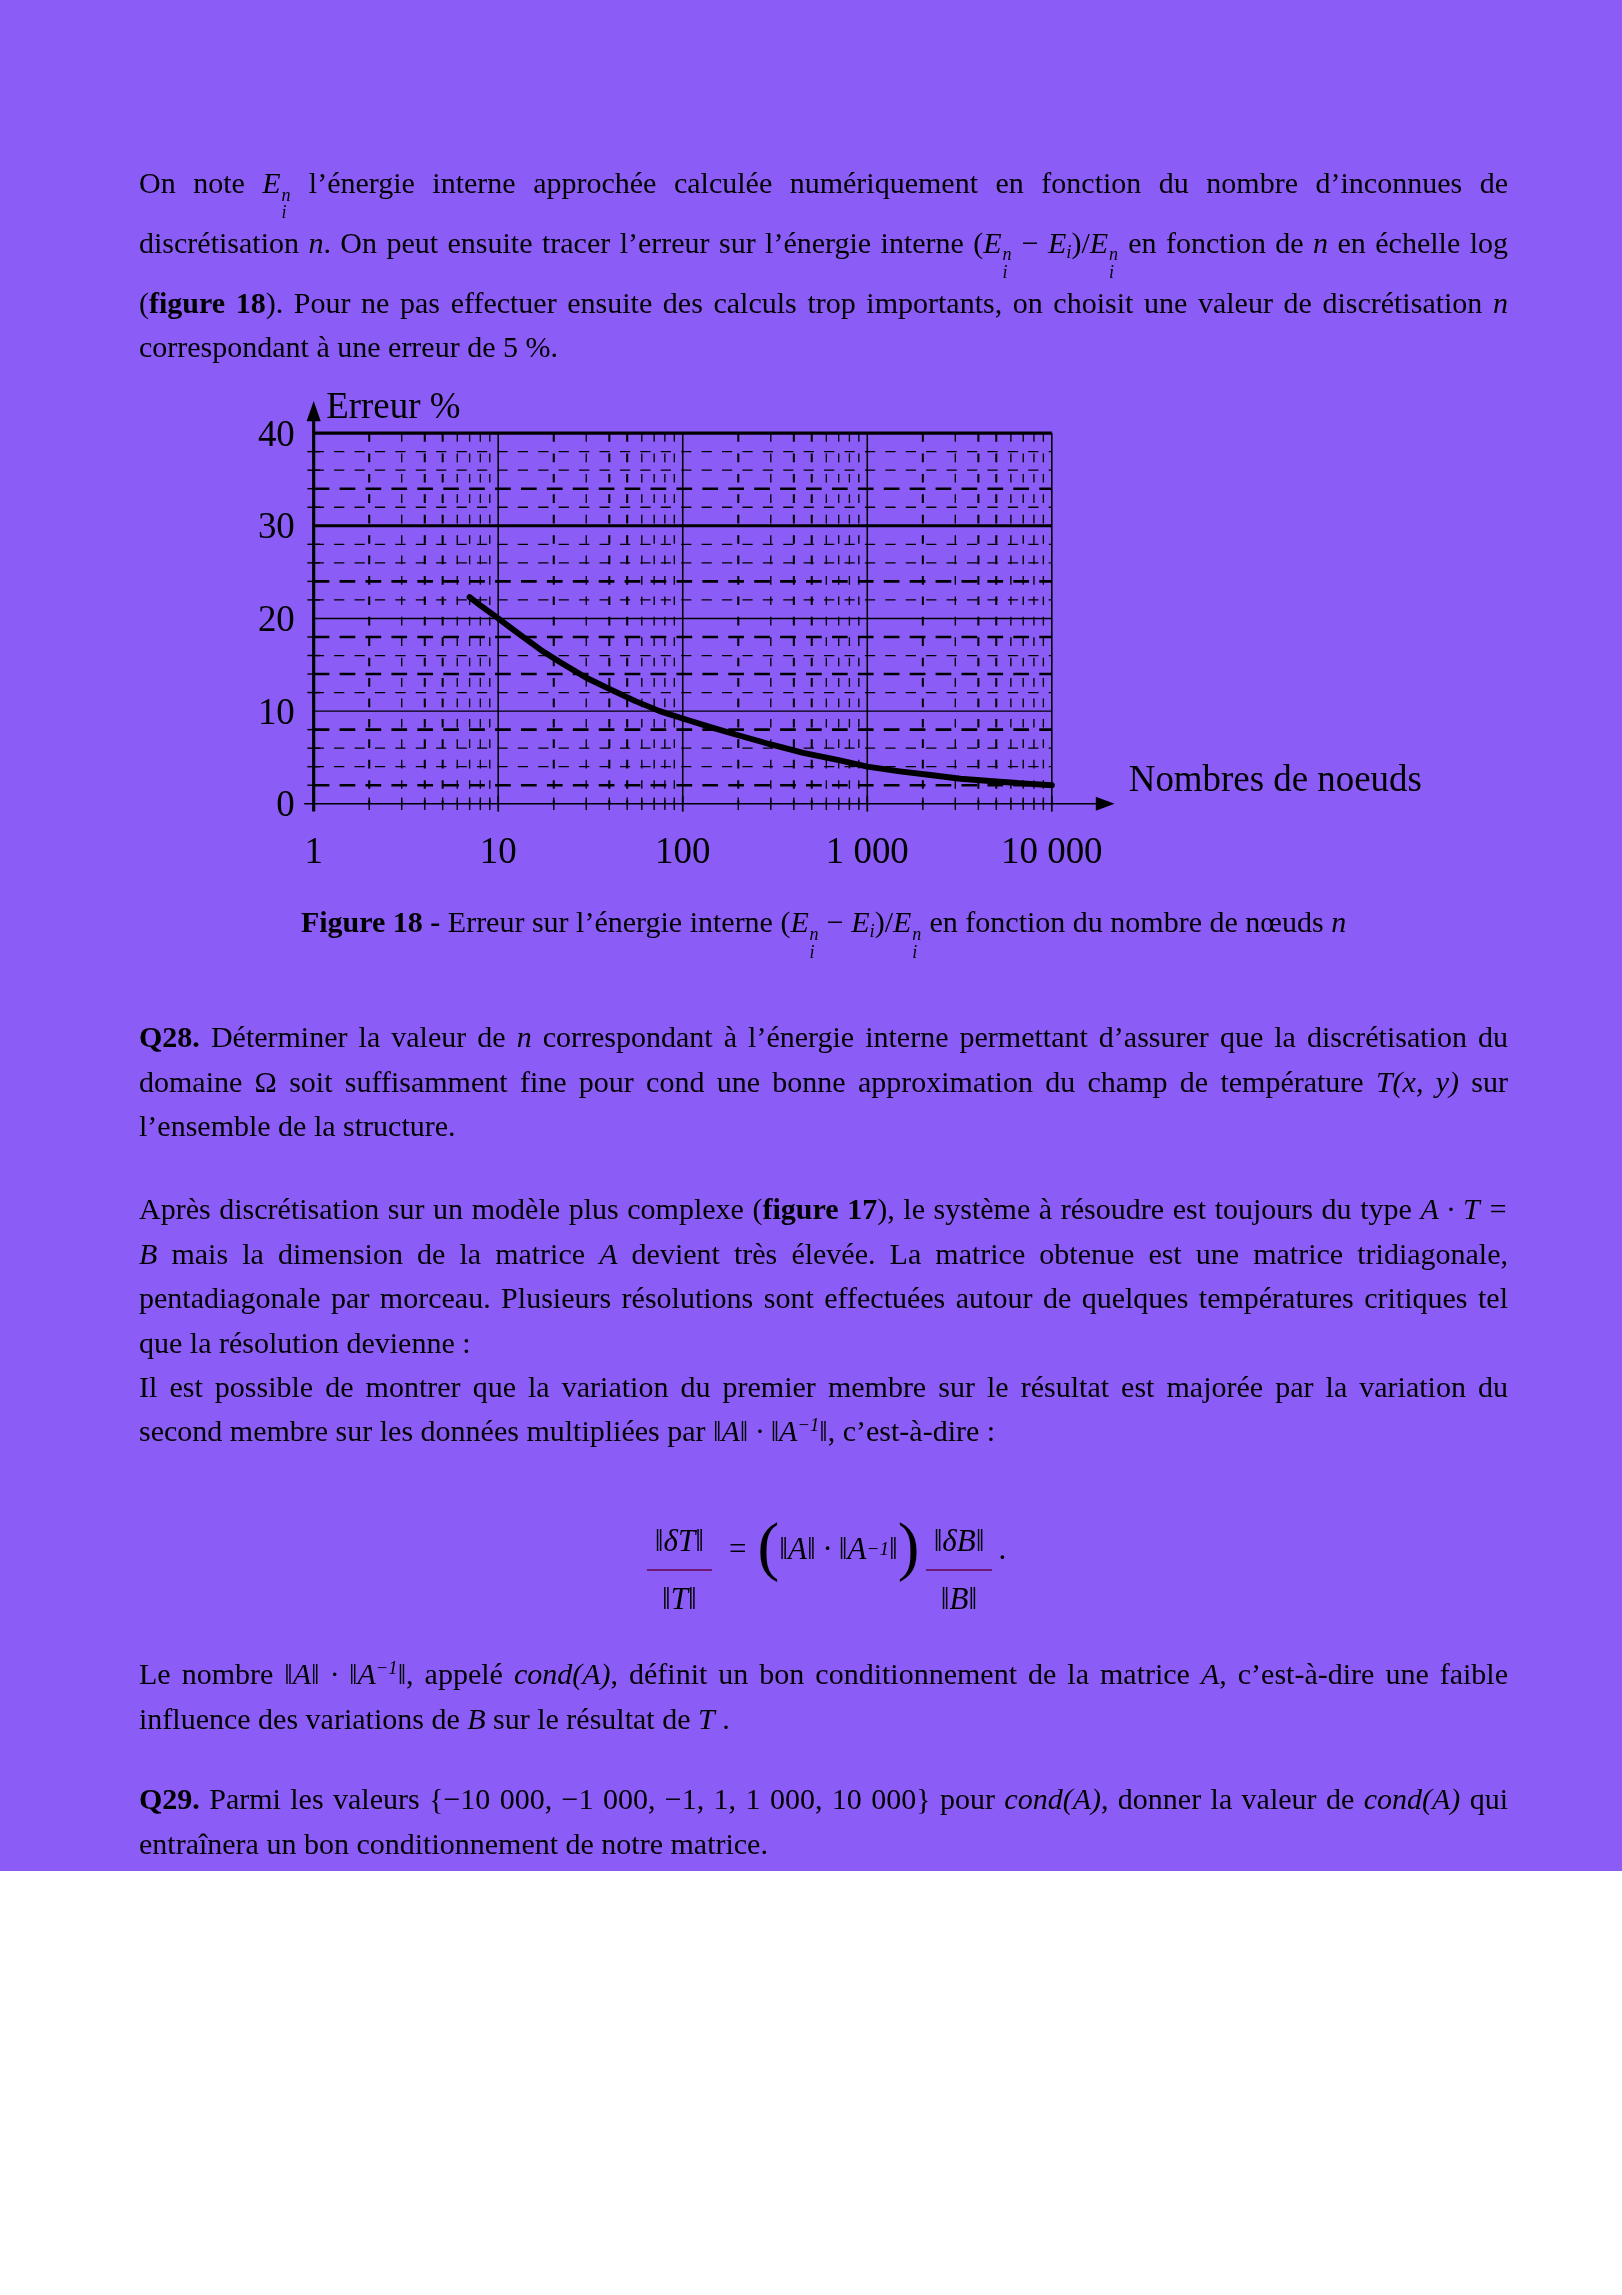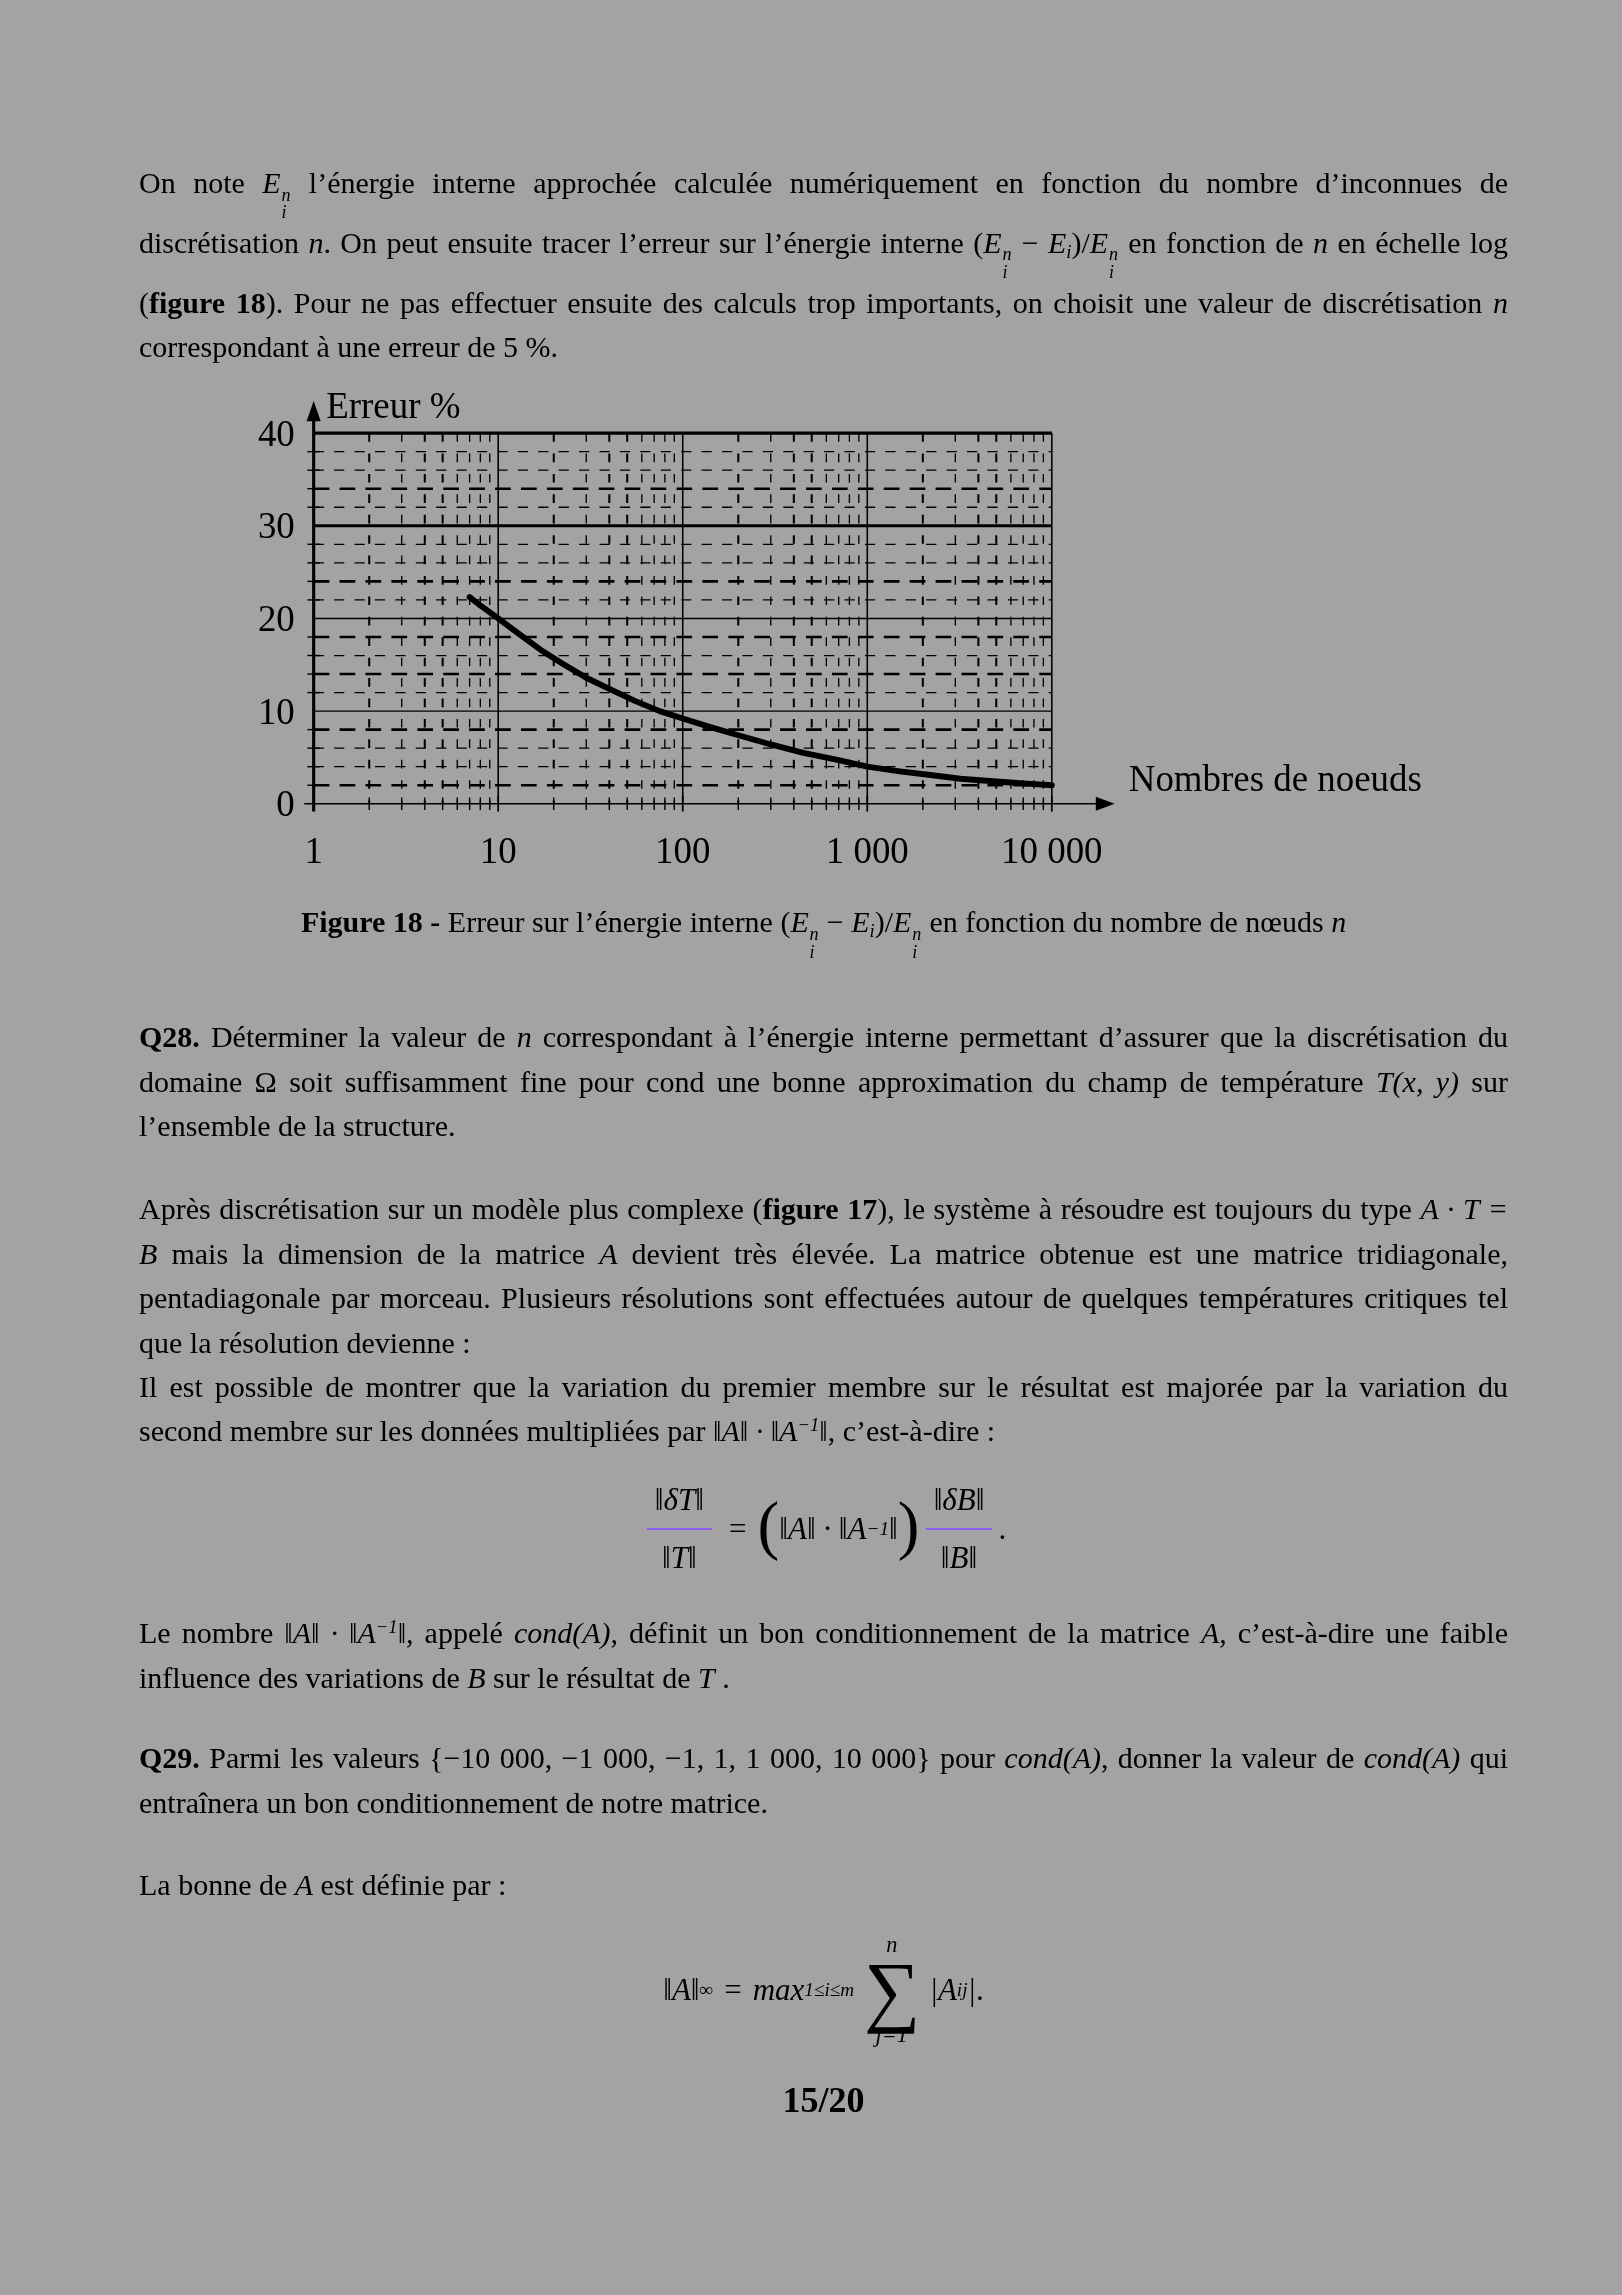--- a/index.html
+++ b/index.html
@@ -1,17 +1,17 @@
 <!DOCTYPE html>
 <html style="font-size:12.6px"><head>
 <meta charset="utf-8">
 <style>
   html,body{margin:0;padding:0;background:#ffffff;}
   .page{
-    width:1623px;height:2295px;background:#a3a3a3;color:#000;
+    width:1623px;height:1871px;background:#8b5cf6;color:#000;
     font-family:"Liberation Serif","DejaVu Serif",serif;
     overflow:hidden;position:relative;
   }
   .content{padding:161px 115px 0 139px;font-size:30px;line-height:1.48;text-align:justify;}
   p{margin:0;}
   i{font-style:italic;}
   sup{font-size:0.62em;vertical-align:0.55em;font-style:italic;line-height:0;}
   sub{font-size:0.62em;vertical-align:-0.28em;font-style:italic;line-height:0;}
   
   .ss{display:inline-flex;flex-direction:column;font-size:0.60em;line-height:1.0;
@@ -32,21 +32,21 @@
   #lenombre{margin-top:31px;}
   #q29{margin-top:36px;}
   #norme{margin-top:38px;}
   #eq3{margin-top:27px;}
   .pageno{text-align:center;margin-top:28px;font-weight:bold;font-size:36px;}
   
   .eq{text-align:center;font-size:31px;}
   #eq1 .expr{font-style:italic;}
   .eq .mid{display:inline-block;vertical-align:middle;}
   .frac{display:inline-block;vertical-align:middle;text-align:center;font-style:italic;margin:0 6.3px;}
-  .frac .num{display:block;border-bottom:2px solid #8b5cf6;padding:0 7.9px 4.7px;}
+  .frac .num{display:block;border-bottom:2px solid #701a75;padding:0 7.9px 4.7px;margin-top:41px;}
   .frac .den{display:block;padding-top:4.7px;}
   .bigp{font-size:2.1em;font-weight:400;vertical-align:middle;display:inline-block;
         line-height:0.9;position:relative;top:-3.1px;}
   .m{font-style:italic;}
   .eqsign{margin:0 11px;vertical-align:middle;display:inline-block;}
   .sum{display:inline-flex;flex-direction:column;align-items:center;vertical-align:middle;
        line-height:1;margin:0 9.4px;font-style:italic;}
   .sum .sigma{font-size:2.55em;line-height:0.85;font-style:normal;}
   .sum .sumtop,.sum .sumbot{font-size:0.72em;}
 </style>

